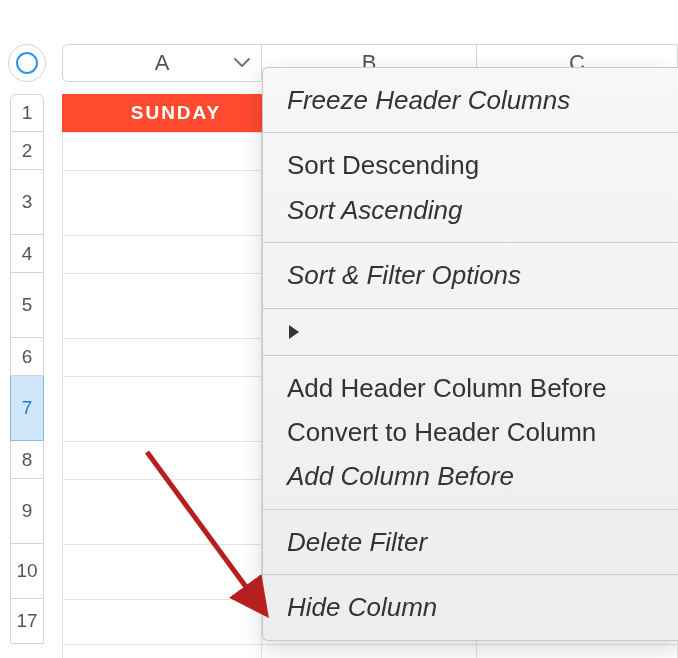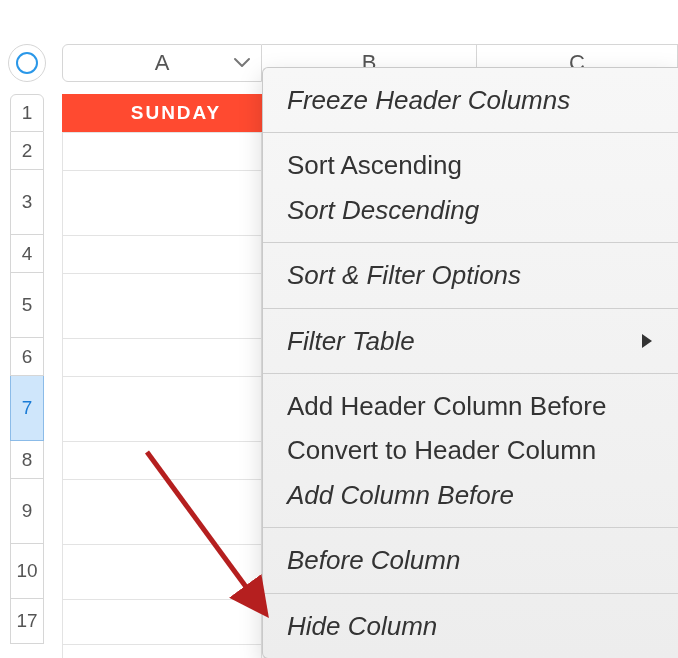--- a/index.html
+++ b/index.html
@@ -262,55 +262,54 @@
   </div>
 
   <div class="menu" id="menu">
       <div class="menu-group">
         <div class="menu-item">
           <span>Freeze Header Columns</span>
         </div>
       </div>
       <div class="menu-group">
         <div class="menu-item">
+          <span>Sort Descending</span>
+        </div>
+        <div class="menu-item">
           <span>Sort Ascending</span>
         </div>
-        <div class="menu-item">
-          <span>Sort Descending</span>
-        </div>
       </div>
       <div class="menu-group">
         <div class="menu-item">
           <span>Sort &amp; Filter Options</span>
         </div>
       </div>
       <div class="menu-group">
         <div class="menu-item">
-          <span>Filter Table</span>
           <span class="sub-arrow">
             <svg width="14" height="18" viewBox="0 0 14 18">
               <path d="M2 2 L12 9 L2 16 Z" fill="#333"></path>
             </svg>
           </span>
         </div>
       </div>
       <div class="menu-group">
         <div class="menu-item">
           <span>Add Header Column Before</span>
         </div>
         <div class="menu-item">
           <span>Convert to Header Column</span>
         </div>
         <div class="menu-item">
           <span>Add Column Before</span>
         </div>
       </div>
       <div class="menu-group">
         <div class="menu-item">
-          <span>Before Column</span>
+          <span>Delete Filter</span>
         </div>
       </div>
       <div class="menu-group">
         <div class="menu-item">
           <span>Hide Column</span>
         </div>
       </div>
     </div>
 
   <div class="arrow">

